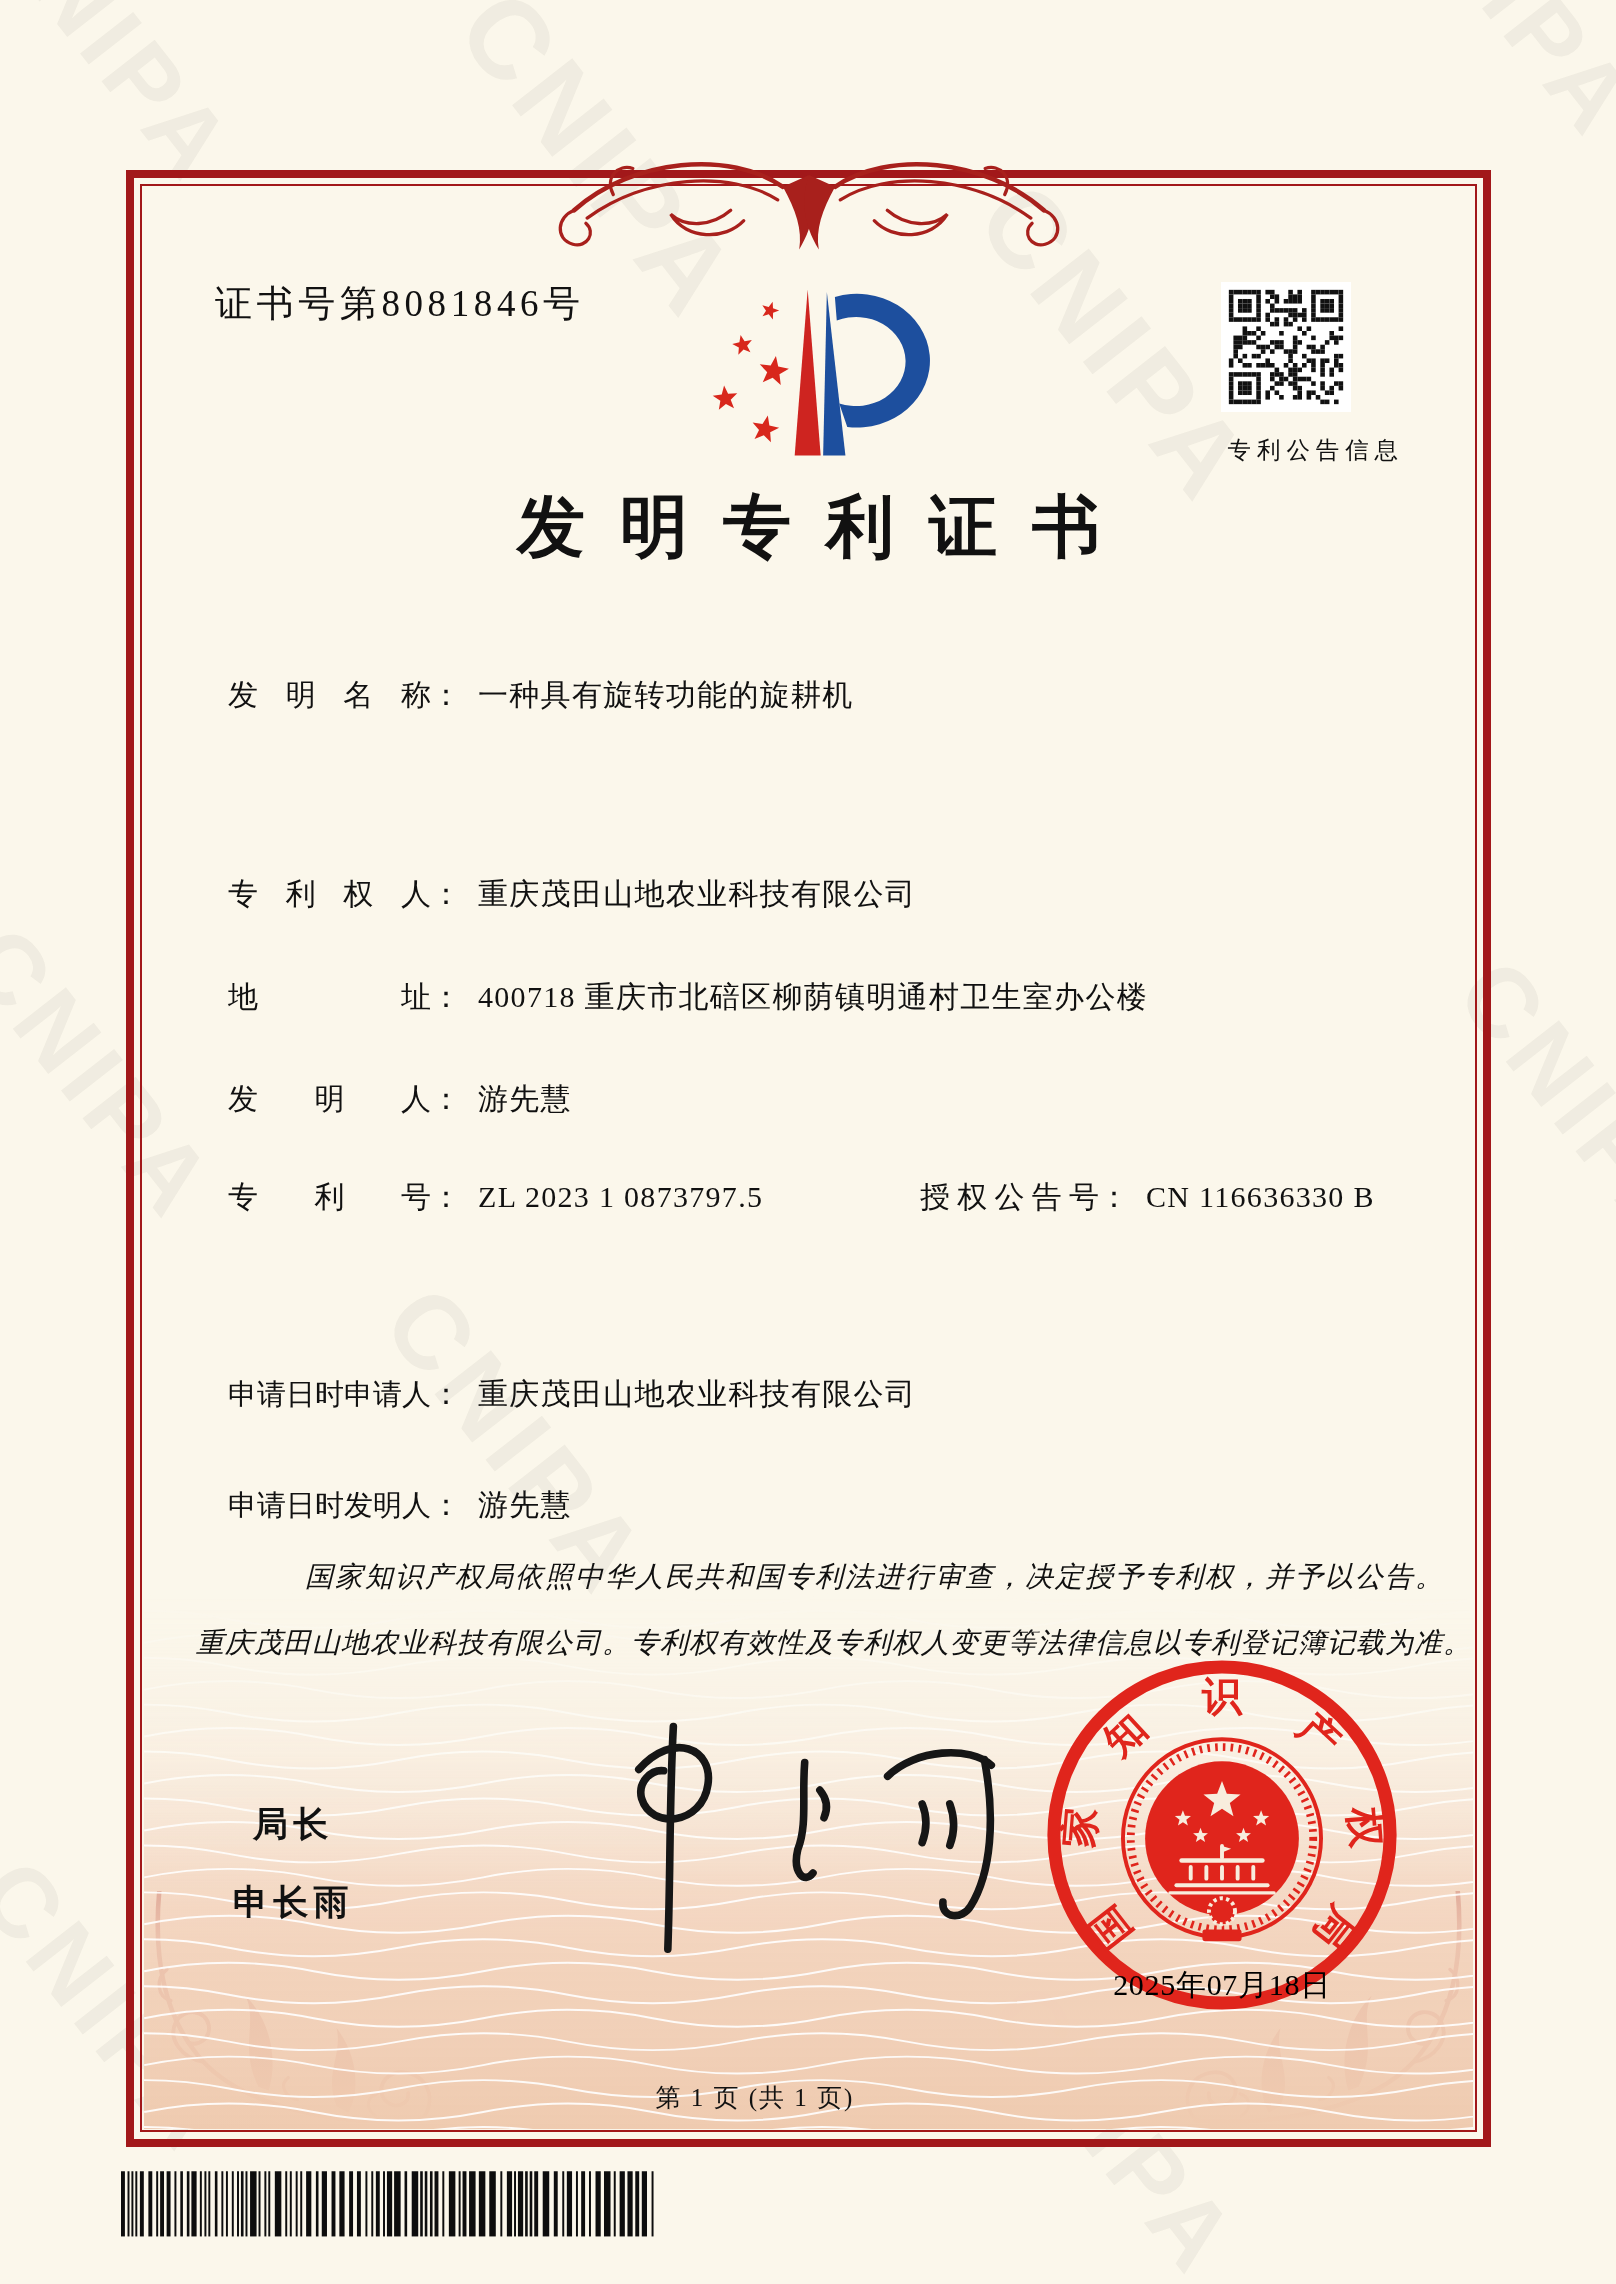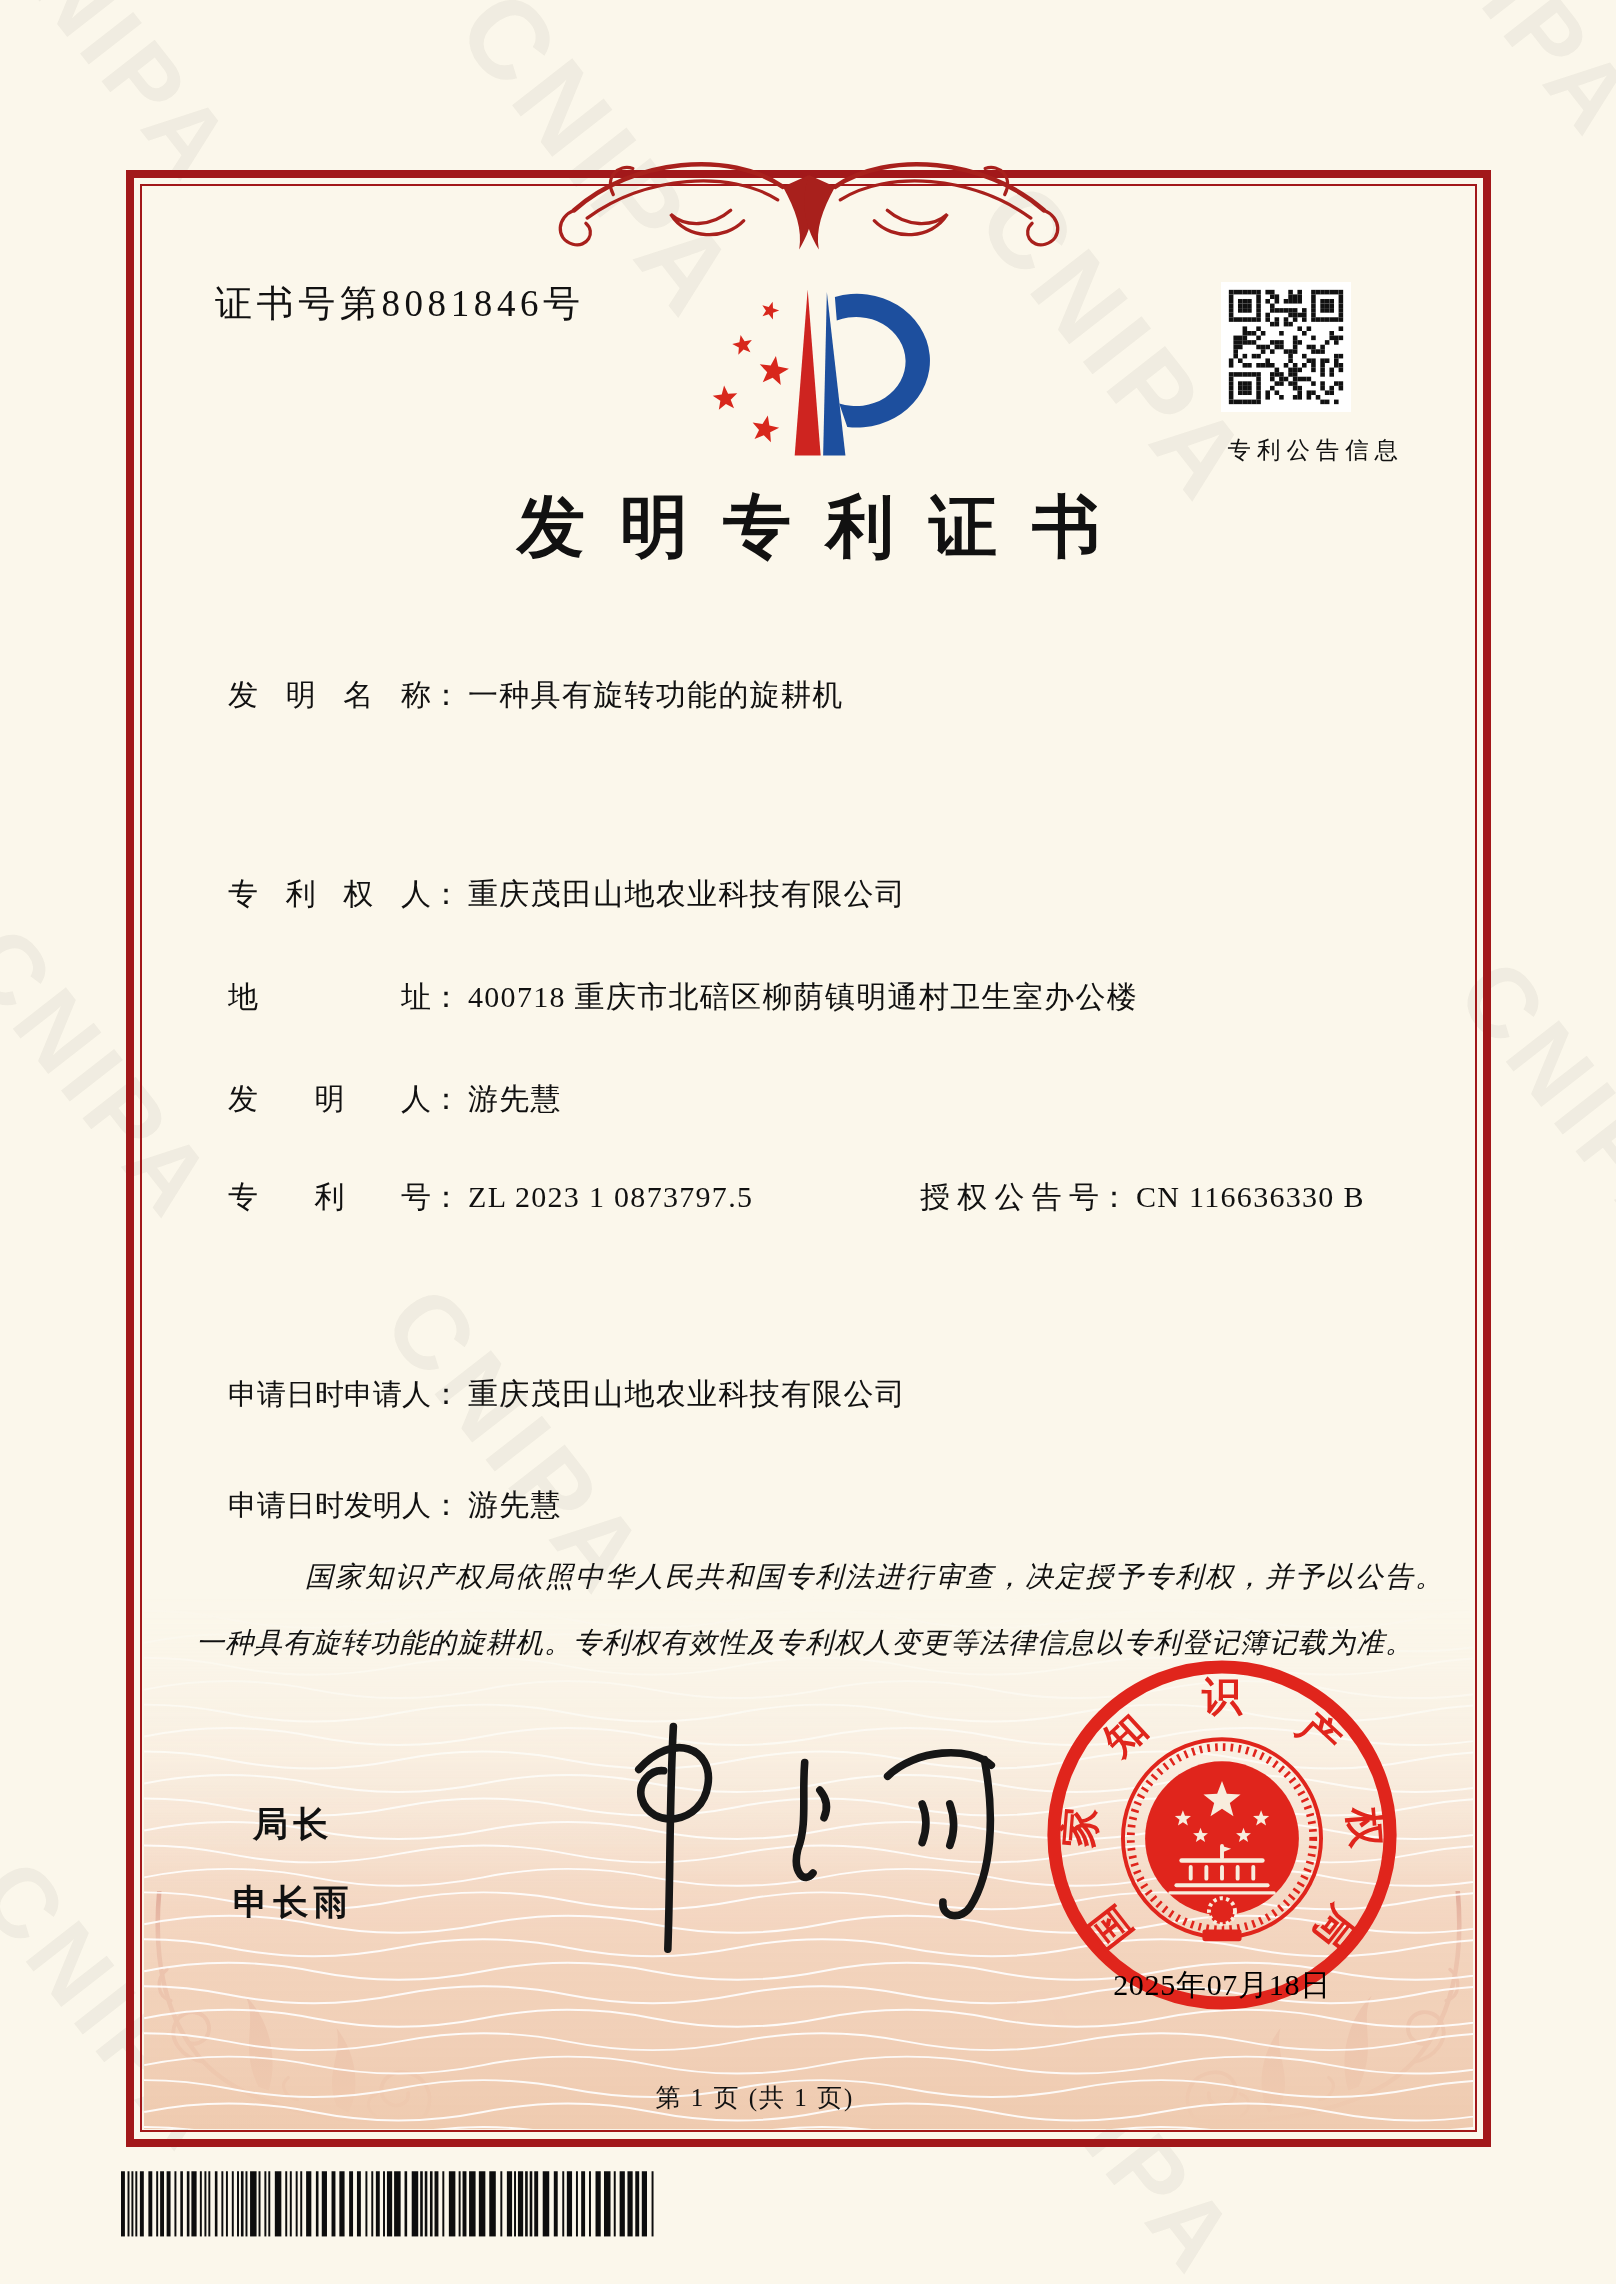--- a/index.html
+++ b/index.html
@@ -30,21 +30,21 @@
   .logo{position:absolute;left:688px;top:271px;z-index:3;}
   .qrbox{position:absolute;left:1221px;top:282px;width:130px;height:130px;background:#ffffff;z-index:3;}
   .qrcap{position:absolute;left:1167px;top:434px;width:237px;text-align:right;font-size:23.5px;
       letter-spacing:5.9px;z-index:3;}
   .title{position:absolute;left:127px;top:482px;width:1363px;text-align:center;font-size:68px;
       font-weight:bold;letter-spacing:35px;text-indent:35px;z-index:3;}
   
   .row{position:absolute;left:228px;font-size:30px;z-index:3;white-space:nowrap;}
   .lab{display:inline-block;width:203px;text-align:justify;text-align-last:justify;}
   .lab.long{width:203px;font-size:29px;letter-spacing:0;margin-top:16px;}
-  .val{margin-left:7px;letter-spacing:1.3px;}
+  .val{margin-left:17px;letter-spacing:1.3px;}
   .rgroup{position:absolute;left:692px;top:0;white-space:nowrap;}
   .lab2{display:inline-block;width:179px;text-align:justify;text-align-last:justify;}
   #row0{top:675px;} #row1{top:874px;} #row2{top:977px;} #row3{top:1079px;}
   #row4{top:1177px;} #row5{top:1275px;} #row6{top:1359px;} #row7{top:1470px;}
   
   .stmt{position:absolute;font-size:28px;z-index:3;white-space:nowrap;font-style:italic;}
   #stmt1{left:305px;top:1558px;letter-spacing:2px;}
   #stmt2{left:196px;top:1624px;letter-spacing:1px;}
   
   .officer{position:absolute;left:233px;font-family:"Liberation Sans","DejaVu Sans",sans-serif;
@@ -466,21 +466,21 @@
     </span>
   </div>
   <div class="row" id="row6">
     <span class="lab long">申请日时申请人</span><span class="colon">：</span><span class="val">重庆茂田山地农业科技有限公司</span>
   </div>
   <div class="row" id="row7">
     <span class="lab long">申请日时发明人</span><span class="colon">：</span><span class="val">游先慧</span>
   </div>
 
   <div class="stmt" id="stmt1">国家知识产权局依照中华人民共和国专利法进行审查，决定授予专利权，并予以公告。</div>
-  <div class="stmt" id="stmt2">一种具有旋转功能的旋耕机。专利权有效性及专利权人变更等法律信息以专利登记簿记载为准。</div>
+  <div class="stmt" id="stmt2">重庆茂田山地农业科技有限公司。专利权有效性及专利权人变更等法律信息以专利登记簿记载为准。</div>
 
   <div class="officer" id="officer-title">局长</div>
   <div class="officer" id="officer-name">申长雨</div>
 
   <svg class="sig" width="443" height="235" viewBox="0 0 640 340">
     <g stroke="#161616" stroke-width="11" fill="none" stroke-linecap="round" stroke-linejoin="round">
       <path d="M110,8 C104,120 106,220 102,330"></path>
       <path d="M60,70 C110,14 168,40 160,92 C152,150 78,158 64,112 C58,88 78,70 96,72"></path>
       <path d="M300,60 C296,110 304,150 290,186 C282,220 300,236 312,220"></path>
       <path d="M322,100 C332,112 334,126 328,140"></path>

